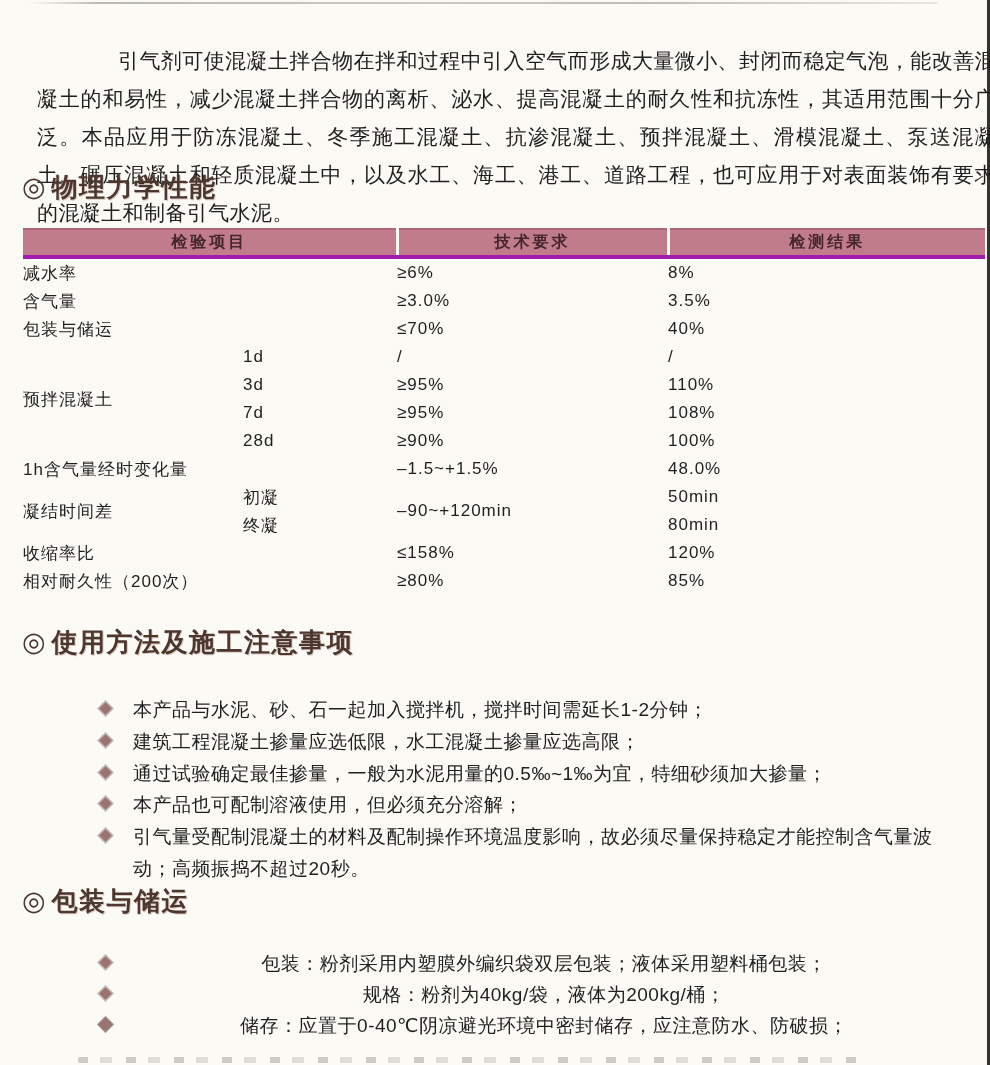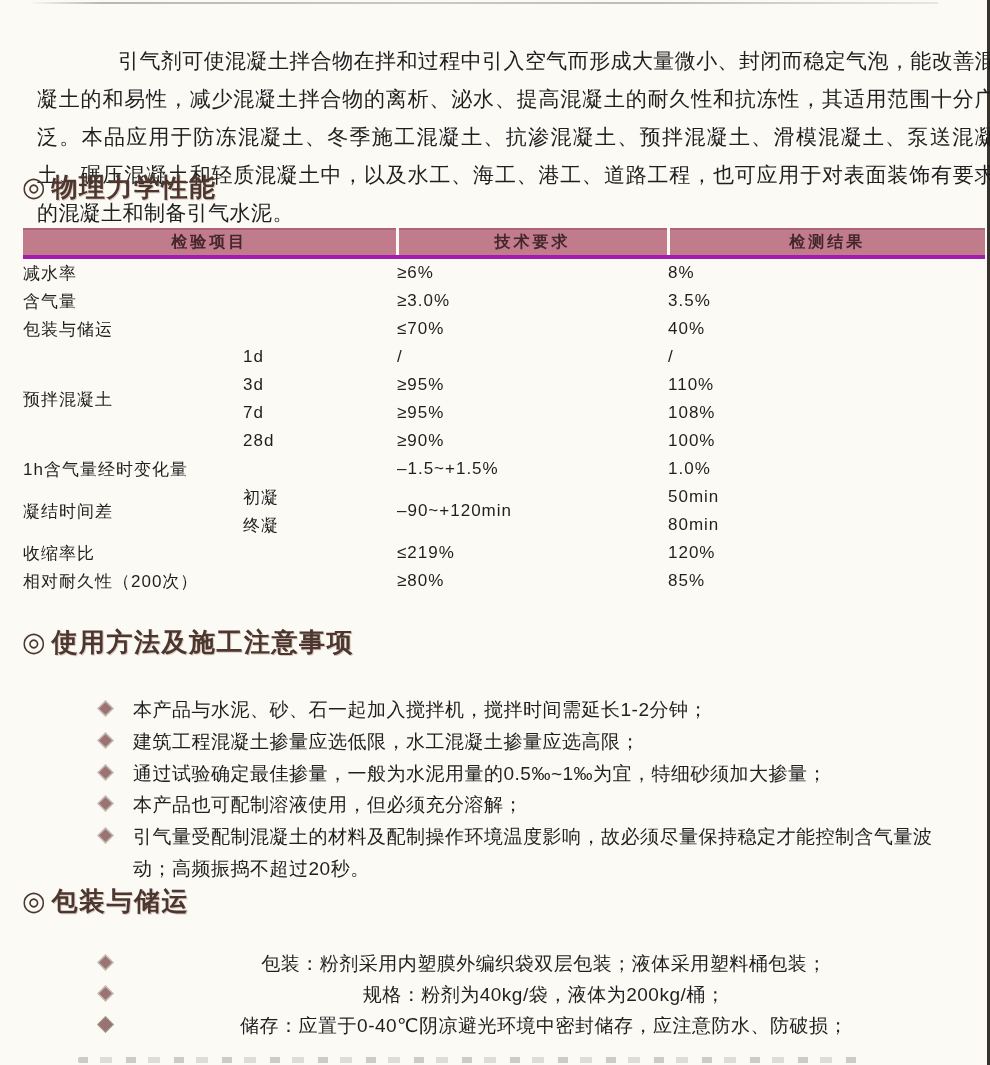--- a/index.html
+++ b/index.html
@@ -143,35 +143,35 @@
       <td>108%</td>
     </tr>
     <tr>
       <td>28d</td>
       <td>≥90%</td>
       <td>100%</td>
     </tr>
     <tr>
       <td colspan="2">1h含气量经时变化量</td>
       <td>–1.5~+1.5%</td>
-      <td>1.0%</td>
+      <td>48.0%</td>
     </tr>
     <tr>
       <td rowspan="2">凝结时间差</td>
       <td>初凝</td>
       <td rowspan="2">–90~+120min</td>
       <td>50min</td>
     </tr>
     <tr>
       <td>终凝</td>
       <td>80min</td>
     </tr>
     <tr>
       <td colspan="2">收缩率比</td>
-      <td>≤219%</td>
+      <td>≤158%</td>
       <td>120%</td>
     </tr>
     <tr>
       <td colspan="2">相对耐久性（200次）</td>
       <td>≥80%</td>
       <td>85%</td>
     </tr>
   </tbody>
 </table>
 

